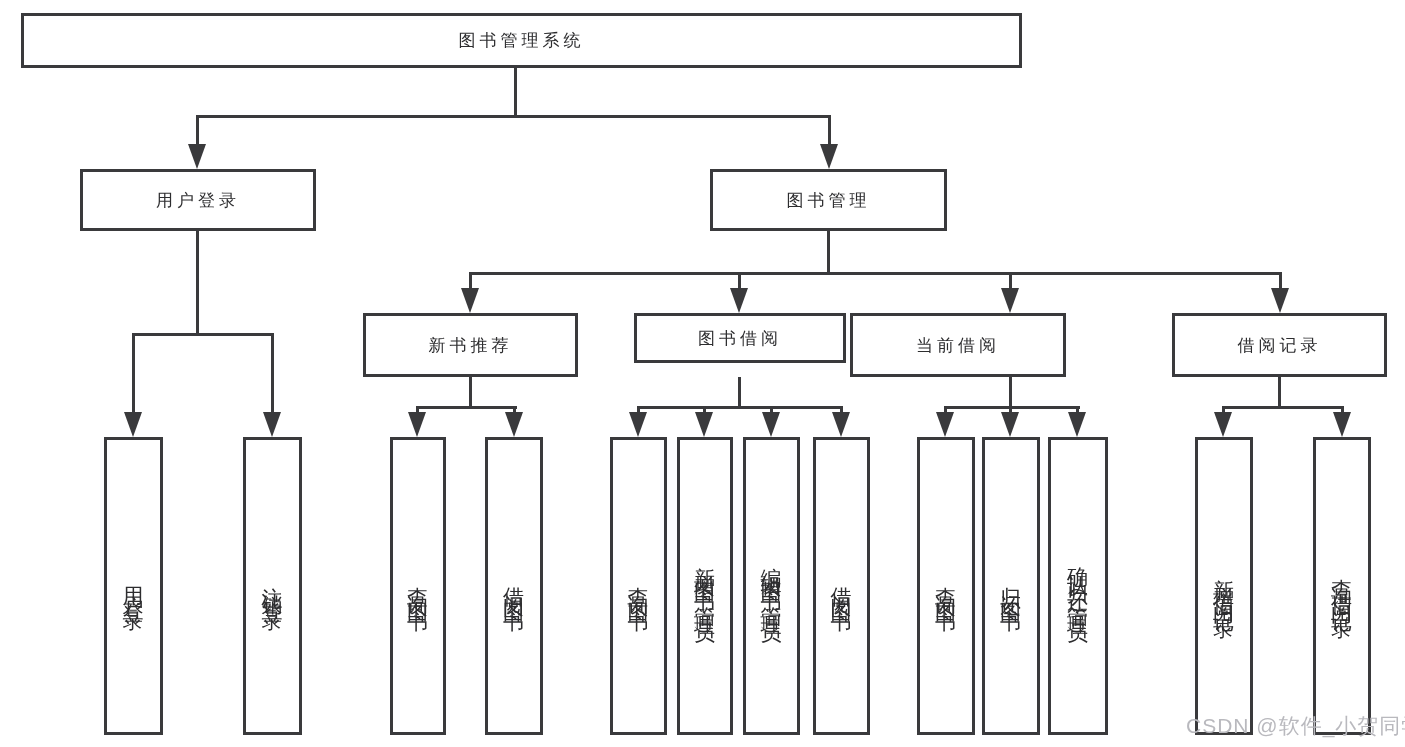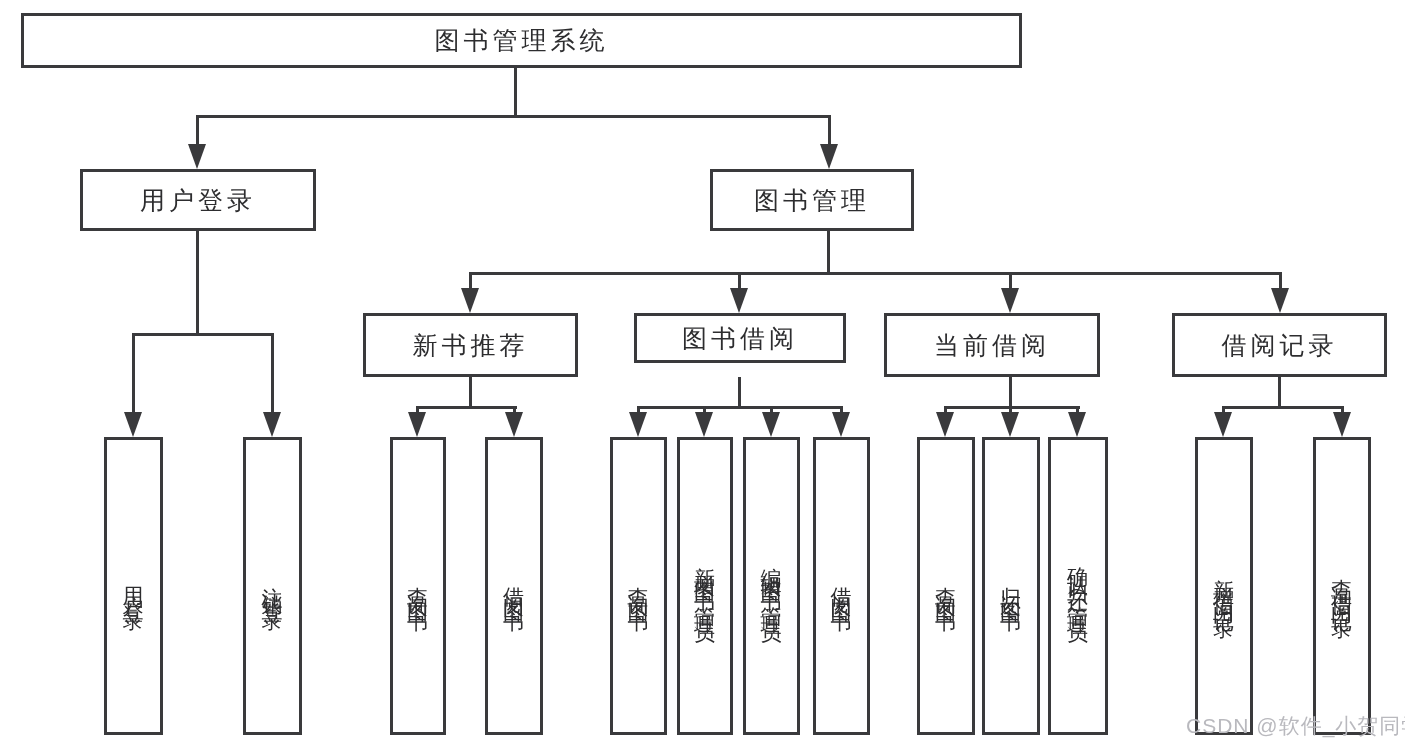--- a/index.html
+++ b/index.html
@@ -3,21 +3,21 @@
 <meta charset="utf-8">
 <style>
   html,body{margin:0;padding:0;background:#ffffff;}
   .stage{
     position:relative;width:1405px;height:747px;background:#ffffff;
     font-family:"Liberation Sans","DejaVu Sans",sans-serif;overflow:hidden;
   }
   .node{
     position:absolute;box-sizing:border-box;background:#ffffff;
     border:3px solid #3a3a3c;display:flex;align-items:center;justify-content:center;
-    color:#2d2d2f;font-size:25px;letter-spacing:4px;white-space:nowrap;
+    color:#2d2d2f;font-size:17px;letter-spacing:4px;white-space:nowrap;
   }
   .leaf{
     position:absolute;box-sizing:border-box;background:#ffffff;
     border:3px solid #3a3a3c;display:flex;align-items:center;justify-content:center;
   }
   .vtext{
     writing-mode:vertical-rl;text-orientation:mixed;
     color:#2d2d2f;font-size:21px;letter-spacing:8px;line-height:1;
     white-space:nowrap;
   }
@@ -47,21 +47,21 @@
   <div class="vline" style="left:514px;top:68px;height:49px;"></div>
   <div class="hline" style="left:196px;top:115px;width:635px;"></div>
   <div class="vline" style="left:196px;top:115px;height:33px;"></div>
   <div class="ahead" style="left:188px;top:144px;"></div>
   <div class="vline" style="left:828px;top:115px;height:33px;"></div>
   <div class="ahead" style="left:820px;top:144px;"></div>
 
   <div class="node" style="left:80px;top:169px;width:236px;height:62px;">
     <span>用户登录</span>
   </div>
-  <div class="node" style="left:710px;top:169px;width:204px;height:62px;">
+  <div class="node" style="left:710px;top:169px;width:237px;height:62px;">
     <span>图书管理</span>
   </div>
 
   <div class="vline" style="left:196px;top:231px;height:105px;"></div>
   <div class="hline" style="left:132px;top:333px;width:141px;"></div>
   <div class="vline" style="left:132px;top:333px;height:82px;"></div>
   <div class="ahead" style="left:124px;top:412px;"></div>
   <div class="vline" style="left:271px;top:333px;height:82px;"></div>
   <div class="ahead" style="left:263px;top:412px;"></div>
 
@@ -75,21 +75,21 @@
   <div class="ahead" style="left:1001px;top:288px;"></div>
   <div class="vline" style="left:1279px;top:272px;height:20px;"></div>
   <div class="ahead" style="left:1271px;top:288px;"></div>
 
   <div class="node" style="left:363px;top:313px;width:215px;height:64px;justify-content:center;">
     <span>新书推荐</span>
   </div>
   <div class="node" style="left:634px;top:313px;width:212px;height:50px;">
     <span>图书借阅</span>
   </div>
-  <div class="node" style="left:884px;top:313px;width:216px;height:64px;">
+  <div class="node" style="left:850px;top:313px;width:216px;height:64px;">
     <span>当前借阅</span>
   </div>
   <div class="node" style="left:1172px;top:313px;width:215px;height:64px;">
     <span>借阅记录</span>
   </div>
 
   <div class="vline" style="left:469px;top:377px;height:32px;"></div>
   <div class="hline" style="left:416px;top:406px;width:101px;"></div>
   <div class="vline" style="left:416px;top:406px;height:10px;"></div>
   <div class="ahead" style="left:408px;top:412px;"></div>

